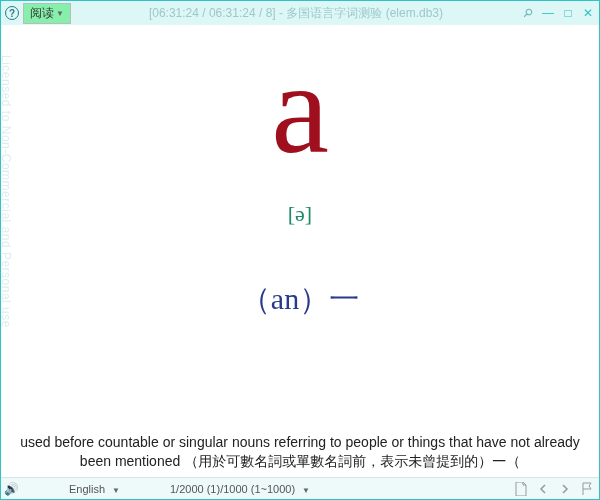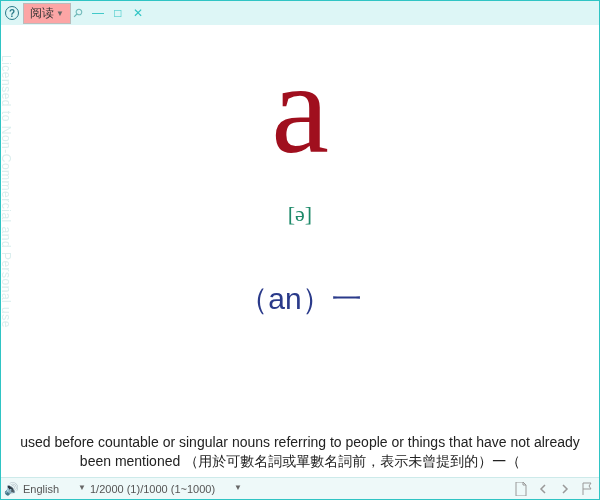--- a/index.html
+++ b/index.html
@@ -1,52 +1,53 @@
 <!DOCTYPE html>
 <html><head>
 <meta charset="utf-8">
 <style>
   * { box-sizing: border-box; margin: 0; padding: 0; }
   body { width: 600px; height: 500px; font-family: "Segoe UI", Arial, sans-serif; overflow: hidden; background: #fff; }
   .window { width: 600px; height: 500px; display: flex; flex-direction: column; border: 1px solid #2fc4c4; background: #fff; }
   .titlebar { height: 24px; background: #ddf6f6; display: flex; align-items: center; padding: 0 4px; font-size: 12px; color: #666; }
   .tb-left { display: flex; align-items: center; gap: 4px; }
   .help-icon { width: 14px; height: 14px; border-radius: 50%; border: 1px solid #2a7a8a; color: #2a7a8a; display: flex; align-items: center; justify-content: center; font-size: 10px; font-weight: bold; }
-  .mode-btn { display: flex; align-items: center; gap: 2px; padding: 1px 6px; background: #fca5a5; border: 1px solid #bbb; font-size: 12px; color: #333; cursor: pointer; }
+  .mode-btn { display: flex; align-items: center; gap: 2px; padding: 1px 6px; background: #86efac; border: 1px solid #bbb; font-size: 12px; color: #333; cursor: pointer; }
   .chev { font-size: 8px; color: #666; }
   .tb-title { flex: 1; text-align: center; color: #9cc9c9; font-size: 12px; white-space: nowrap; overflow: hidden; }
   .tb-right { display: flex; align-items: center; gap: 6px; color: #2fc4c4; }
   .win-btn { width: 14px; height: 14px; display: flex; align-items: center; justify-content: center; font-size: 12px; cursor: pointer; }
   .pin-icon { transform: rotate(45deg); font-size: 12px; color: #6fb8b8; }
   .content { flex: 1; position: relative; background: #fff; overflow: hidden; }
   .watermark { position: absolute; left: 12px; top: 30px; transform-origin: left top; transform: rotate(90deg); color: #dbeeee; font-size: 12px; white-space: nowrap; letter-spacing: 0.5px; }
   .card { position: absolute; left: 0; right: 0; top: 0; bottom: 0; display: flex; flex-direction: column; align-items: center; padding-top: 18px; }
   .word { font-family: Georgia, "Times New Roman", serif; font-size: 130px; line-height: 1; color: #a00f1e; font-weight: 500; }
   .phon { margin-top: 28px; font-family: Georgia, serif; font-size: 22px; color: #1f8a6a; }
-  .alt { margin-top: 52px; font-family: Liberation Sans, sans-serif; font-size: 30px; color: #2a3a8a; }
+  .alt { margin-top: 52px; font-family: Liberation Serif, serif; font-size: 30px; color: #2a3a8a; }
   .def { position: absolute; bottom: 6px; left: 10px; right: 10px; text-align: center; font-size: 14px; color: #222; line-height: 1.35; }
   .statusbar { height: 22px; background: #eef9f9; border-top: 1px solid #cdeaea; display: flex; align-items: center; padding: 0 4px; font-size: 11px; color: #555; gap: 6px; }
   .sb-left { display: flex; align-items: center; gap: 4px; }
   .speaker { width: 14px; height: 14px; display: flex; align-items: center; justify-content: center; color: #d08a00; font-size: 12px; }
-  .lang, .range { display: flex; align-items: flex-start; gap: 19px; cursor: pointer; }
+  .lang, .range { display: flex; align-items: flex-end; gap: 7px; cursor: pointer; margin-left: 46px; }
   .sb-spacer { flex: 1; }
   .sb-icon { width: 16px; height: 16px; display: flex; align-items: center; justify-content: center; color: #888; cursor: pointer; border: 1px solid transparent; }
 </style>
 </head>
 <body>
 
 <div class="window">
   <div class="titlebar">
     <div class="tb-left">
       <div class="help-icon">?</div>
       <div class="mode-btn">
         <span>阅读</span>
         <span class="chev">▼</span>
       </div>
     </div>
+    <div class="tb-title">[06:31:24 / 06:31:24 / 8] - 多国语言字词测验 (elem.db3)</div>
     <div class="tb-right">
       <div class="win-btn pin-icon">⚲</div>
       <div class="win-btn">—</div>
       <div class="win-btn">□</div>
       <div class="win-btn">✕</div>
     </div>
   </div>
 
   <div class="content">
     <div class="watermark">Licensed to Non-Commercial and Personal use</div>

